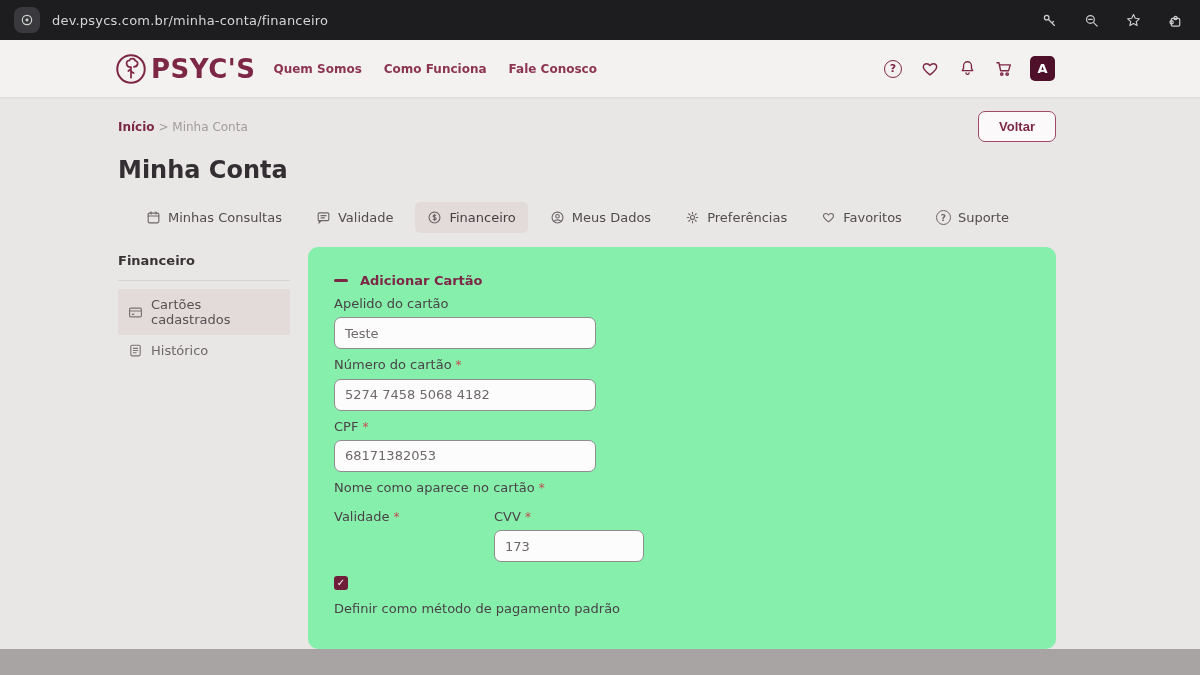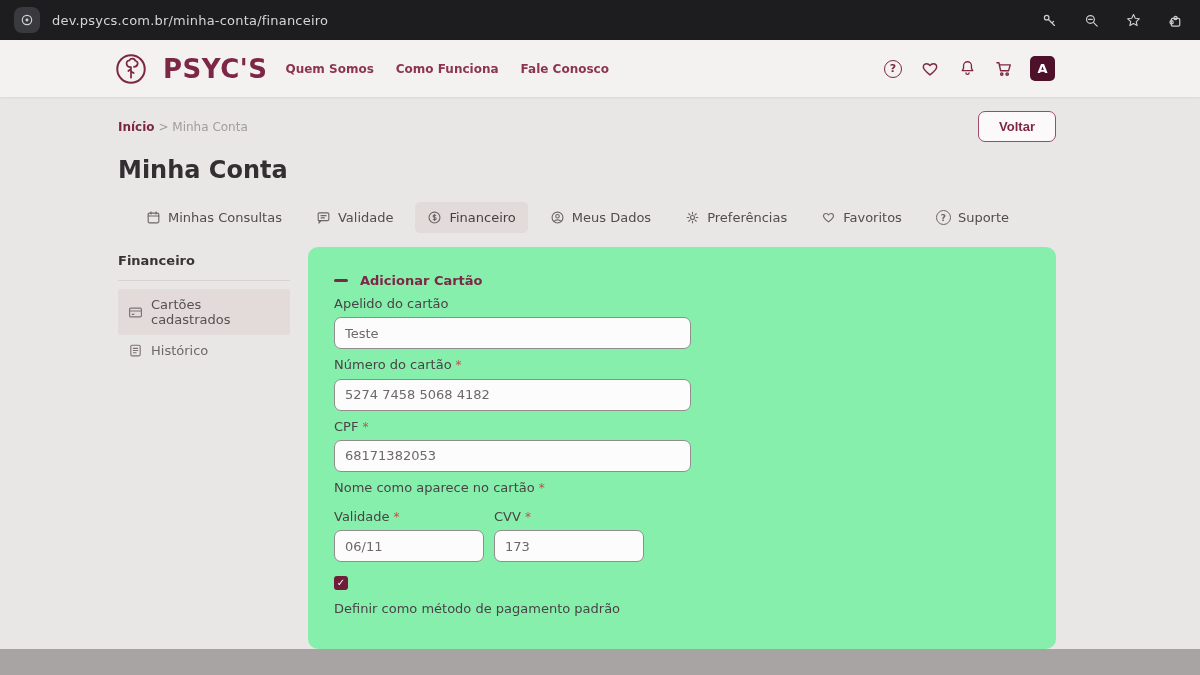--- a/index.html
+++ b/index.html
@@ -19,21 +19,21 @@
     display:flex; align-items:center; justify-content:center; flex:none;
   }
   .url-text { color:#d6d4d4; font-size:13px; letter-spacing:.2px; }
   .browser-actions { margin-left:auto; display:flex; align-items:center; gap:20px; color:#cfcdcd; }
   .browser-actions svg { display:block; }
   
   .app-header {
     height:57px; background:#f4f1f1; display:flex; align-items:center;
     padding:0 145px 0 115px; flex:none; box-shadow:0 1px 2px rgba(0,0,0,.07);
   }
-  .brand { display:flex; align-items:center; gap:16px; cursor:pointer; }
+  .brand { display:flex; align-items:center; gap:4px; cursor:pointer; }
   .brand-text { font-size:26px; font-weight:700; color:#7d2746; letter-spacing:.5px; }
   .main-nav { display:flex; gap:22px; margin-left:18px; align-items:center; }
   .main-nav a { font-size:12px; font-weight:700; color:#8c3552; text-decoration:none; }
   .header-icons { margin-left:auto; display:flex; align-items:center; gap:15px; color:#7d2746; }
   .icon-btn { display:flex; align-items:center; justify-content:center; width:22px; height:22px; cursor:pointer; }
   .help-circle {
     width:18px; height:18px; border:1.6px solid #7d2746; border-radius:50%;
     display:flex; align-items:center; justify-content:center;
     font-size:11px; font-weight:700; color:#7d2746;
   }
@@ -83,21 +83,21 @@
   .card {
     flex:1; background:#86efac; border-radius:10px; padding:26px;
     height:402px;
   }
   .add-card-row { display:flex; align-items:center; gap:12px; cursor:pointer; margin-bottom:4px; }
   .minus-dash { width:14px; height:2.5px; background:#7d2746; border-radius:2px; }
   .add-card-label { font-size:13px; font-weight:700; color:#7d2746; }
   .field-label { display:block; font-size:13px; color:#4a4346; margin:8px 0 5px; line-height:1.25; }
   .req { color:#c25050; margin-left:4px; font-size:12px; }
   .text-input {
-    width:357px; height:32px; border:1px solid #918d8d; border-radius:7px;
+    width:262px; height:32px; border:1px solid #918d8d; border-radius:7px;
     background:#fdfcfc; padding:0 10px; font-size:13px; color:#6e6868;
     font-family:inherit; outline:none;
   }
   .field-pair { display:flex; gap:10px; }
   .pair-col { width:150px; }
   .pair-col .text-input { width:150px; }
   .checkbox {
     width:14px; height:14px; background:#6f1d38; border-radius:3px; margin-top:14px;
     display:flex; align-items:center; justify-content:center; cursor:pointer;
   }
@@ -289,21 +289,20 @@
 
         <label class="field-label">
           <span>Nome como aparece no cartão</span><span class="req">*</span>
         </label>
 
         <div class="field-pair">
           <div class="pair-col">
             <label class="field-label">
               <span>Validade</span><span class="req">*</span>
             </label>
-            <input class="text-input" type="text" value="06/11" style="">
           </div>
           <div class="pair-col">
             <label class="field-label">
               <span>CVV</span><span class="req">*</span>
             </label>
             <input class="text-input" type="text" value="173" style="">
           </div>
         </div>
 
         <div class="checkbox"></div>

